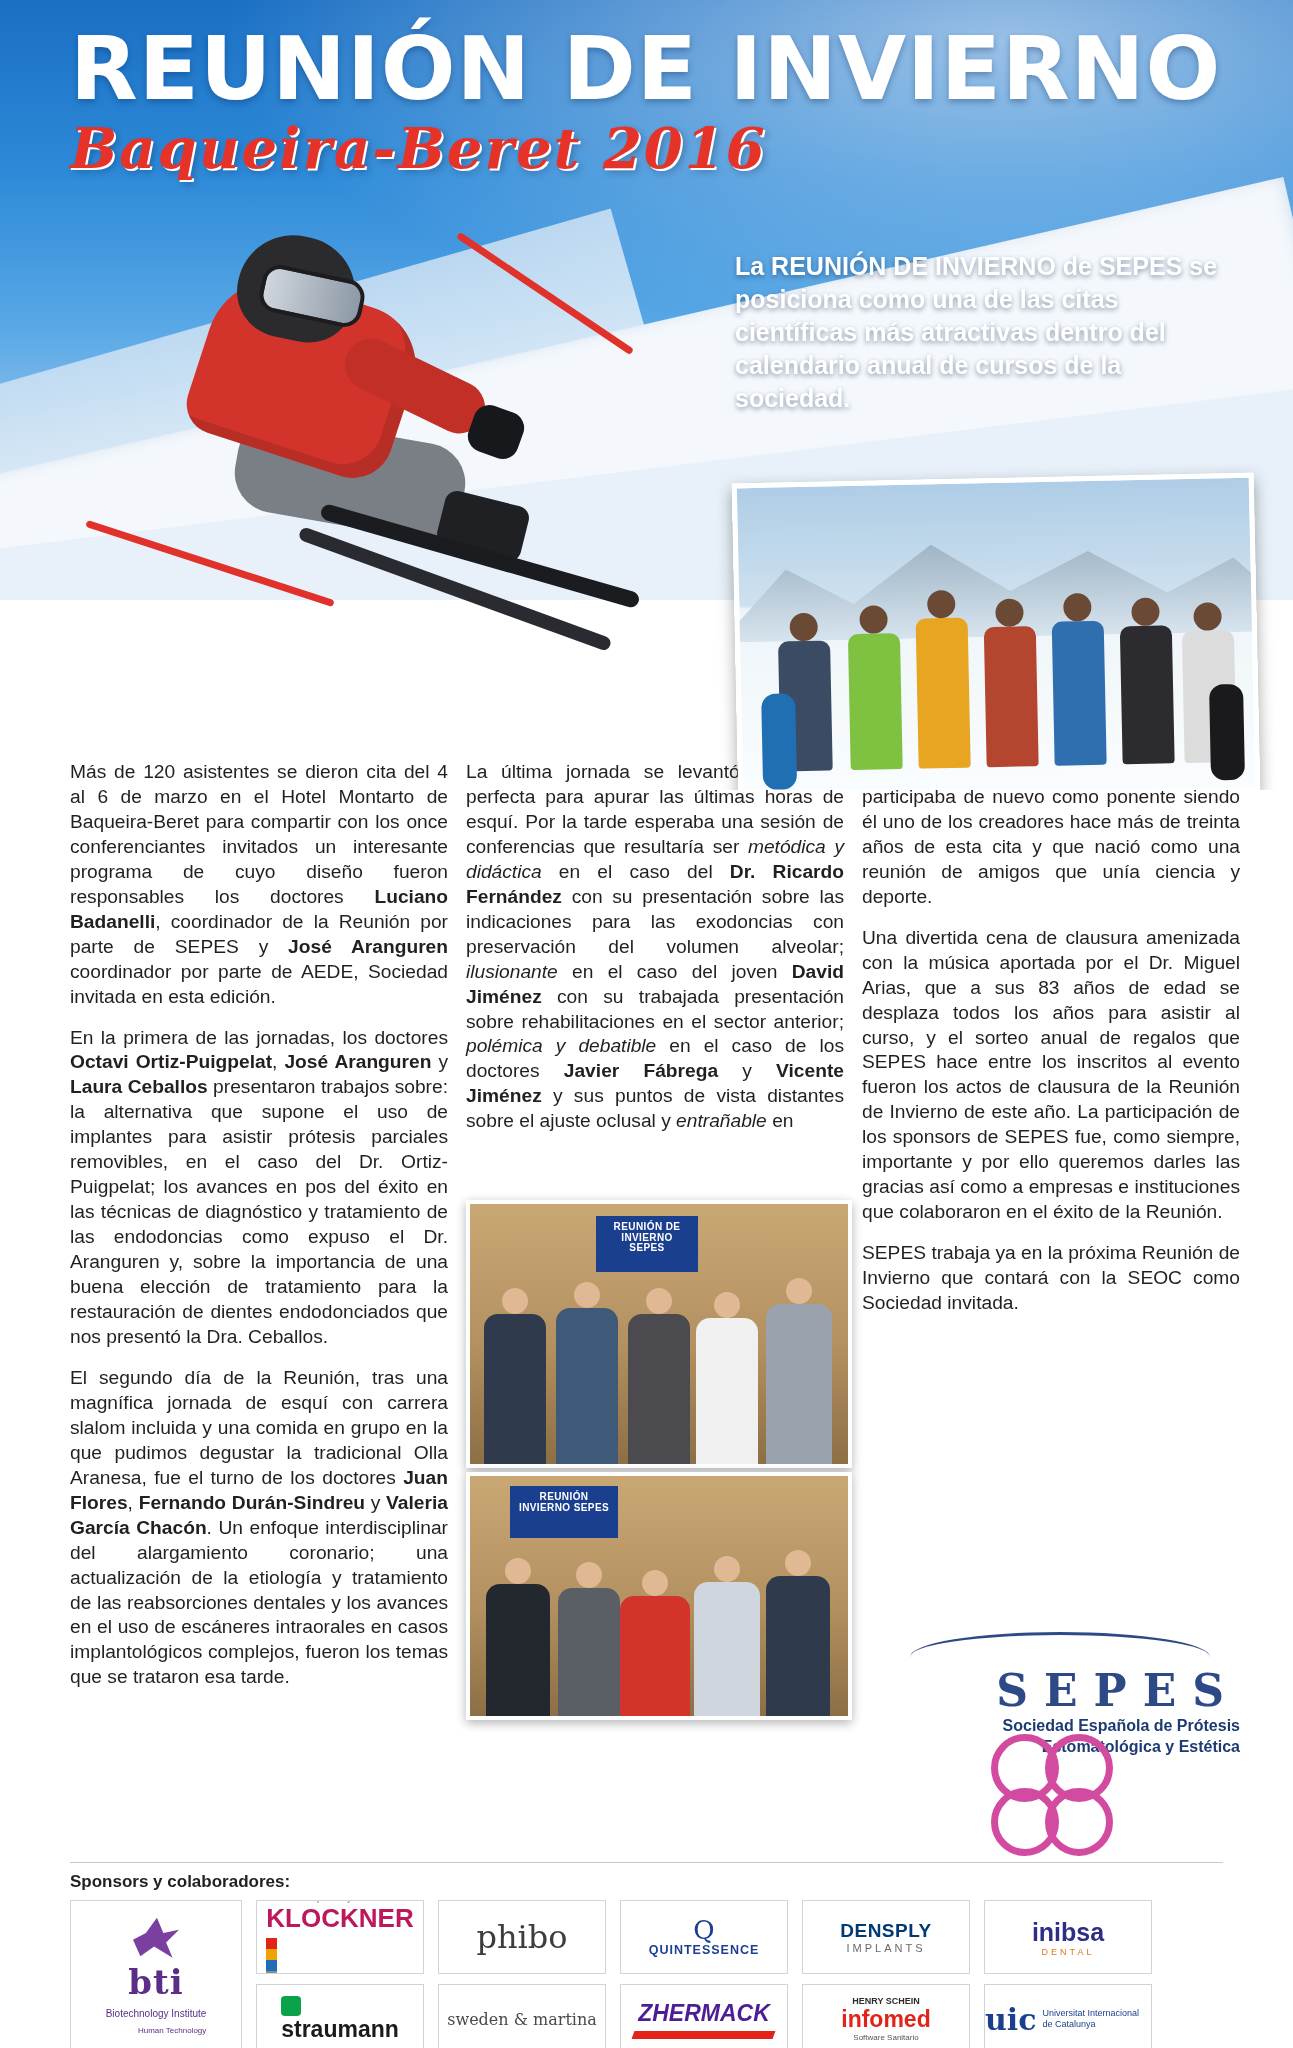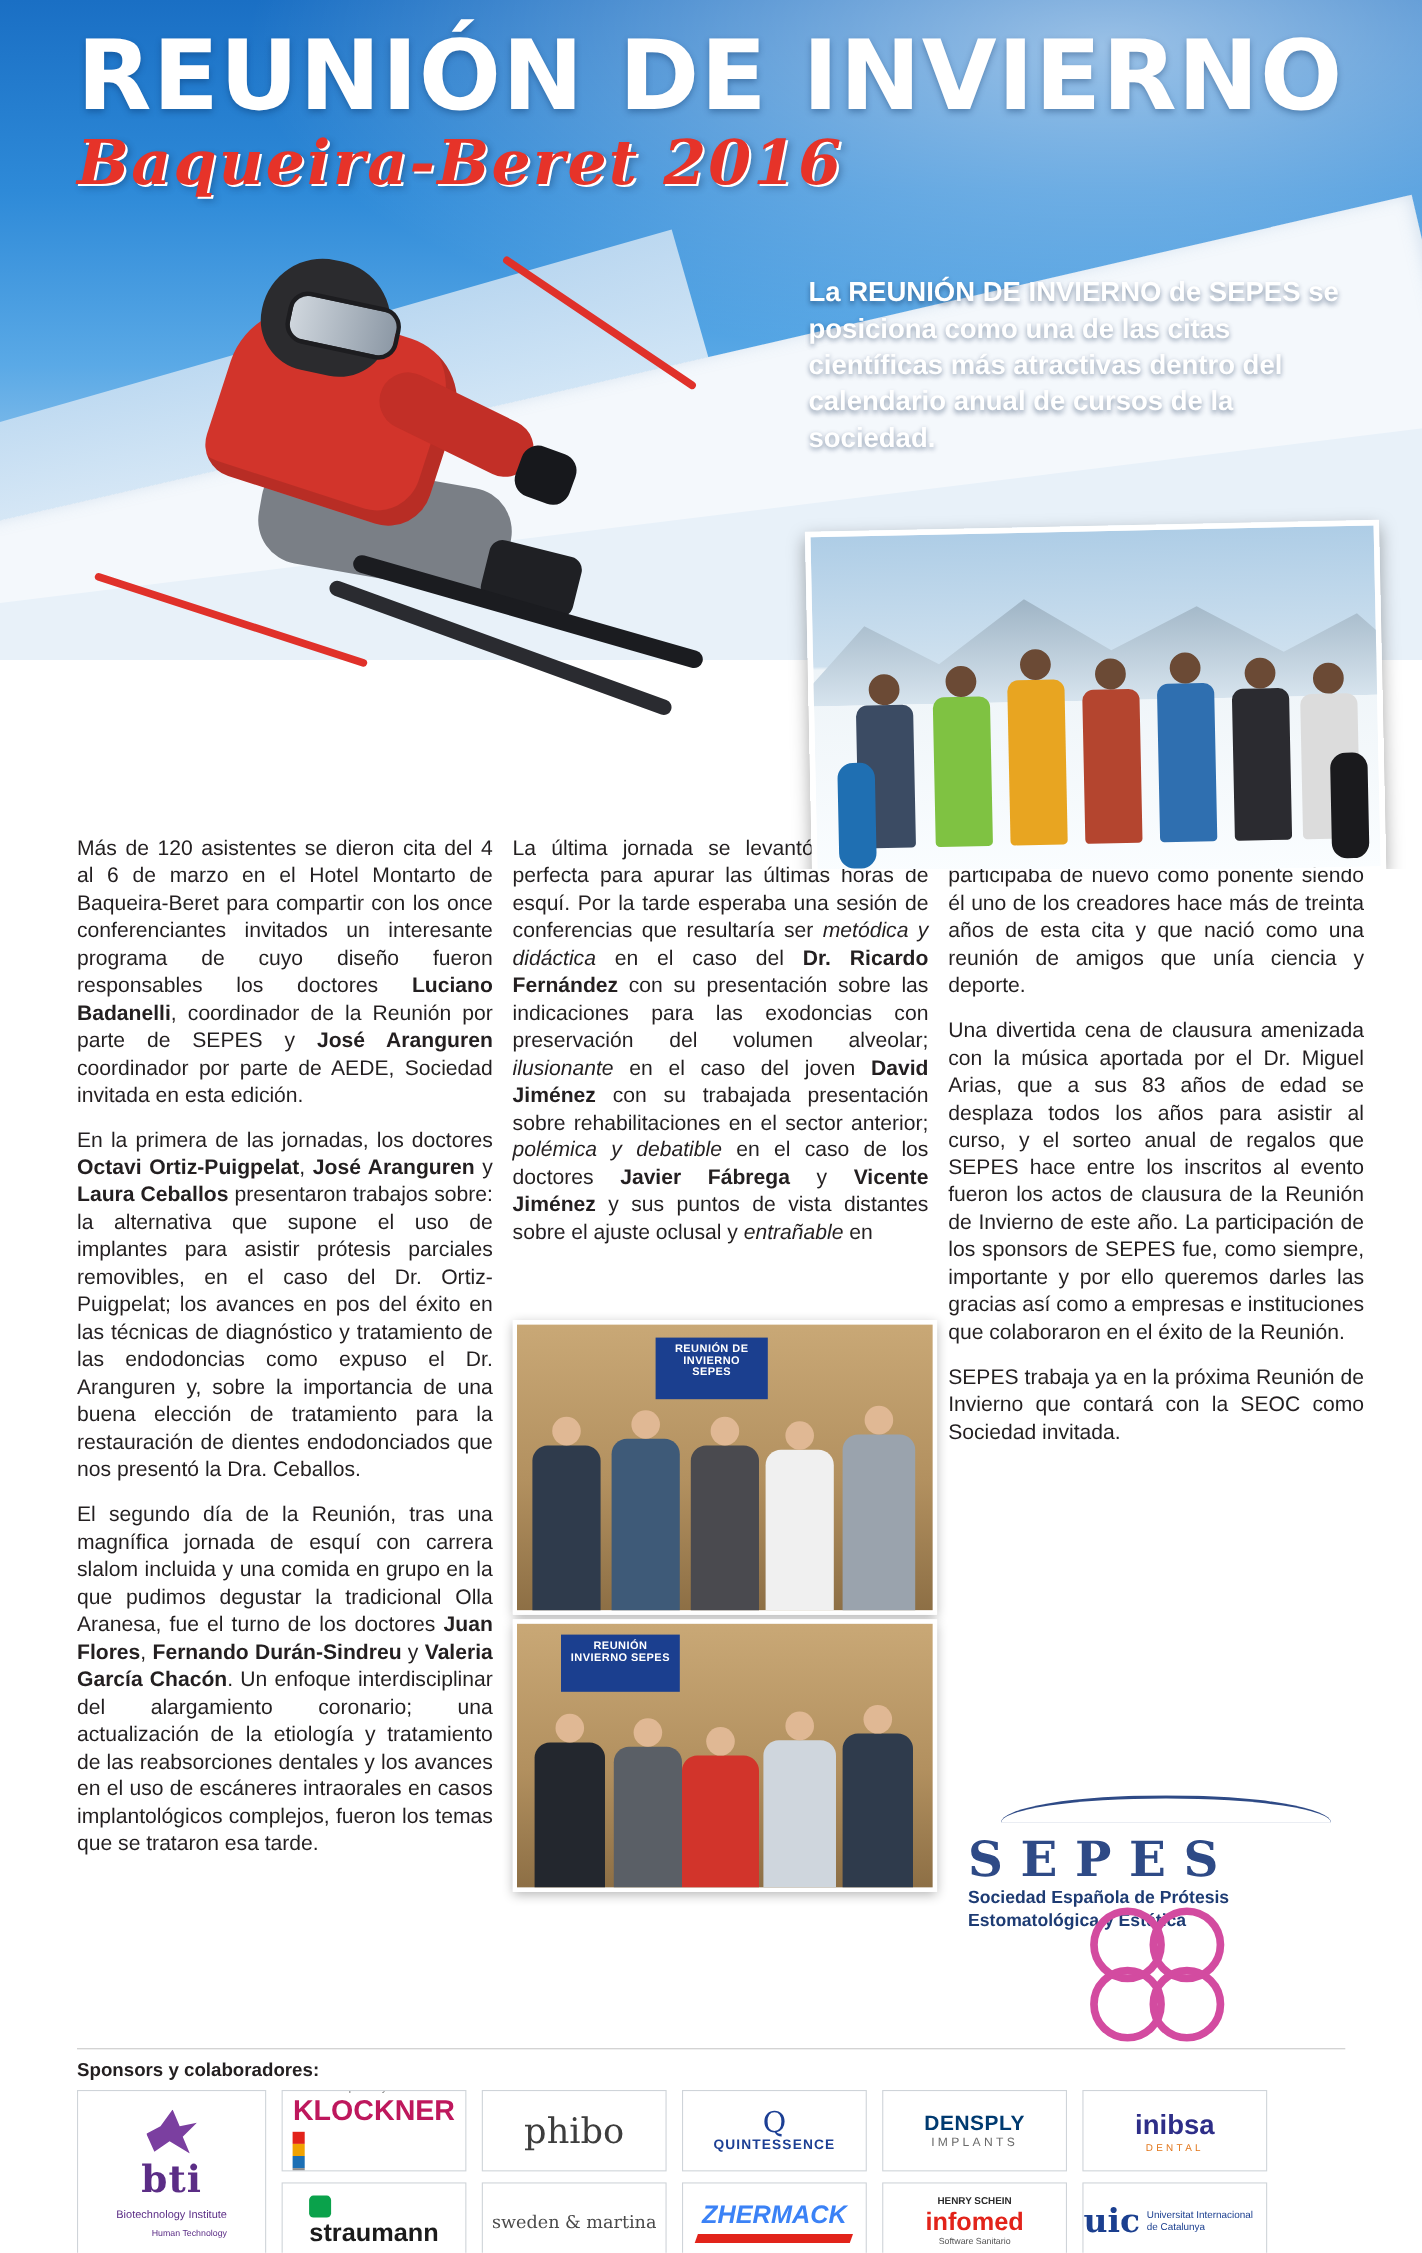--- a/index.html
+++ b/index.html
@@ -64,21 +64,21 @@
   .col i{font-style:italic;}
 
   .photo-frame{position:absolute;border:4px solid #fff;box-shadow:0 3px 10px rgba(0,0,0,.3);overflow:hidden;}
   .indoor{background:linear-gradient(180deg,#c9a876 0%,#b2905f 55%,#8d6f45 100%);}
   .banner{position:absolute;background:#1b3f8f;color:#fff;font-size:10px;font-weight:bold;line-height:1.05;
         padding:6px 8px;text-align:center;letter-spacing:.4px;}
   .pp{position:absolute;bottom:0;border-radius:14px 14px 0 0;}
   .pp-head{position:absolute;top:-26px;left:50%;transform:translateX(-50%);width:26px;height:26px;border-radius:50%;background:#e0b894;}
 
   
-  .sepes-logo{position:absolute;left:880px;top:1630px;width:360px;text-align:left;}
+  .sepes-logo{position:absolute;left:880px;top:1630px;width:360px;text-align:right;}
   .sepes-word{font-family:"DejaVu Serif",serif;font-size:44px;letter-spacing:16px;color:#2e4a86;font-weight:bold;}
   .sepes-arc{width:300px;height:22px;margin:2px auto 8px auto;border-top:3px solid #2e4a86;border-radius:50%/100% 100% 0 0;}
   .sepes-sub{font-size:16px;font-weight:bold;color:#1d3b73;line-height:1.3;}
 
   .aede-logo{position:absolute;left:985px;top:1730px;width:150px;height:130px;}
   .aede-c{position:absolute;border:7px solid #d34ba0;border-radius:50%;}
 
   
   .sponsors{position:absolute;left:70px;top:1872px;width:1153px;}
   .sp-title{font-size:17px;font-weight:bold;color:#231f20;margin-bottom:8px;}
@@ -116,21 +116,21 @@
   .in-sub{font-size:9px;color:#e2761b;letter-spacing:3px;}
 
   .straumann{left:186px;top:84px;width:166px;height:68px;}
   .st-word{font-size:23px;font-weight:bold;color:#1b1b1b;}
   .st-mark{width:20px;height:20px;background:#0aa24b;border-radius:4px;display:inline-block;margin-right:6px;vertical-align:-3px;}
 
   .sweden{left:368px;top:84px;width:166px;height:68px;}
   .sw-word{font-family:"DejaVu Serif",serif;font-size:16px;color:#4a4a4a;}
 
   .zhermack{left:550px;top:84px;width:166px;height:68px;}
-  .zh-word{font-size:23px;font-weight:bold;color:#3b82f6;font-style:italic;}
+  .zh-word{font-size:23px;font-weight:bold;color:#4c1d95;font-style:italic;}
   .zh-bar{height:8px;background:#e2231a;margin-top:4px;transform:skewX(-20deg);}
 
   .infomed{left:732px;top:84px;width:166px;height:68px;}
   .hs{font-size:9px;font-weight:bold;color:#2b2b2b;}
   .if-word{font-size:23px;font-weight:bold;color:#e2231a;}
   .if-sub{font-size:8px;color:#555;}
 
   .uic{left:914px;top:84px;width:166px;height:68px;}
   .uic-word{font-family:"DejaVu Serif",serif;font-size:30px;color:#1b3f8f;font-weight:bold;}
   .uic-sub{font-size:9px;color:#1b3f8f;line-height:1.2;text-align:left;}

